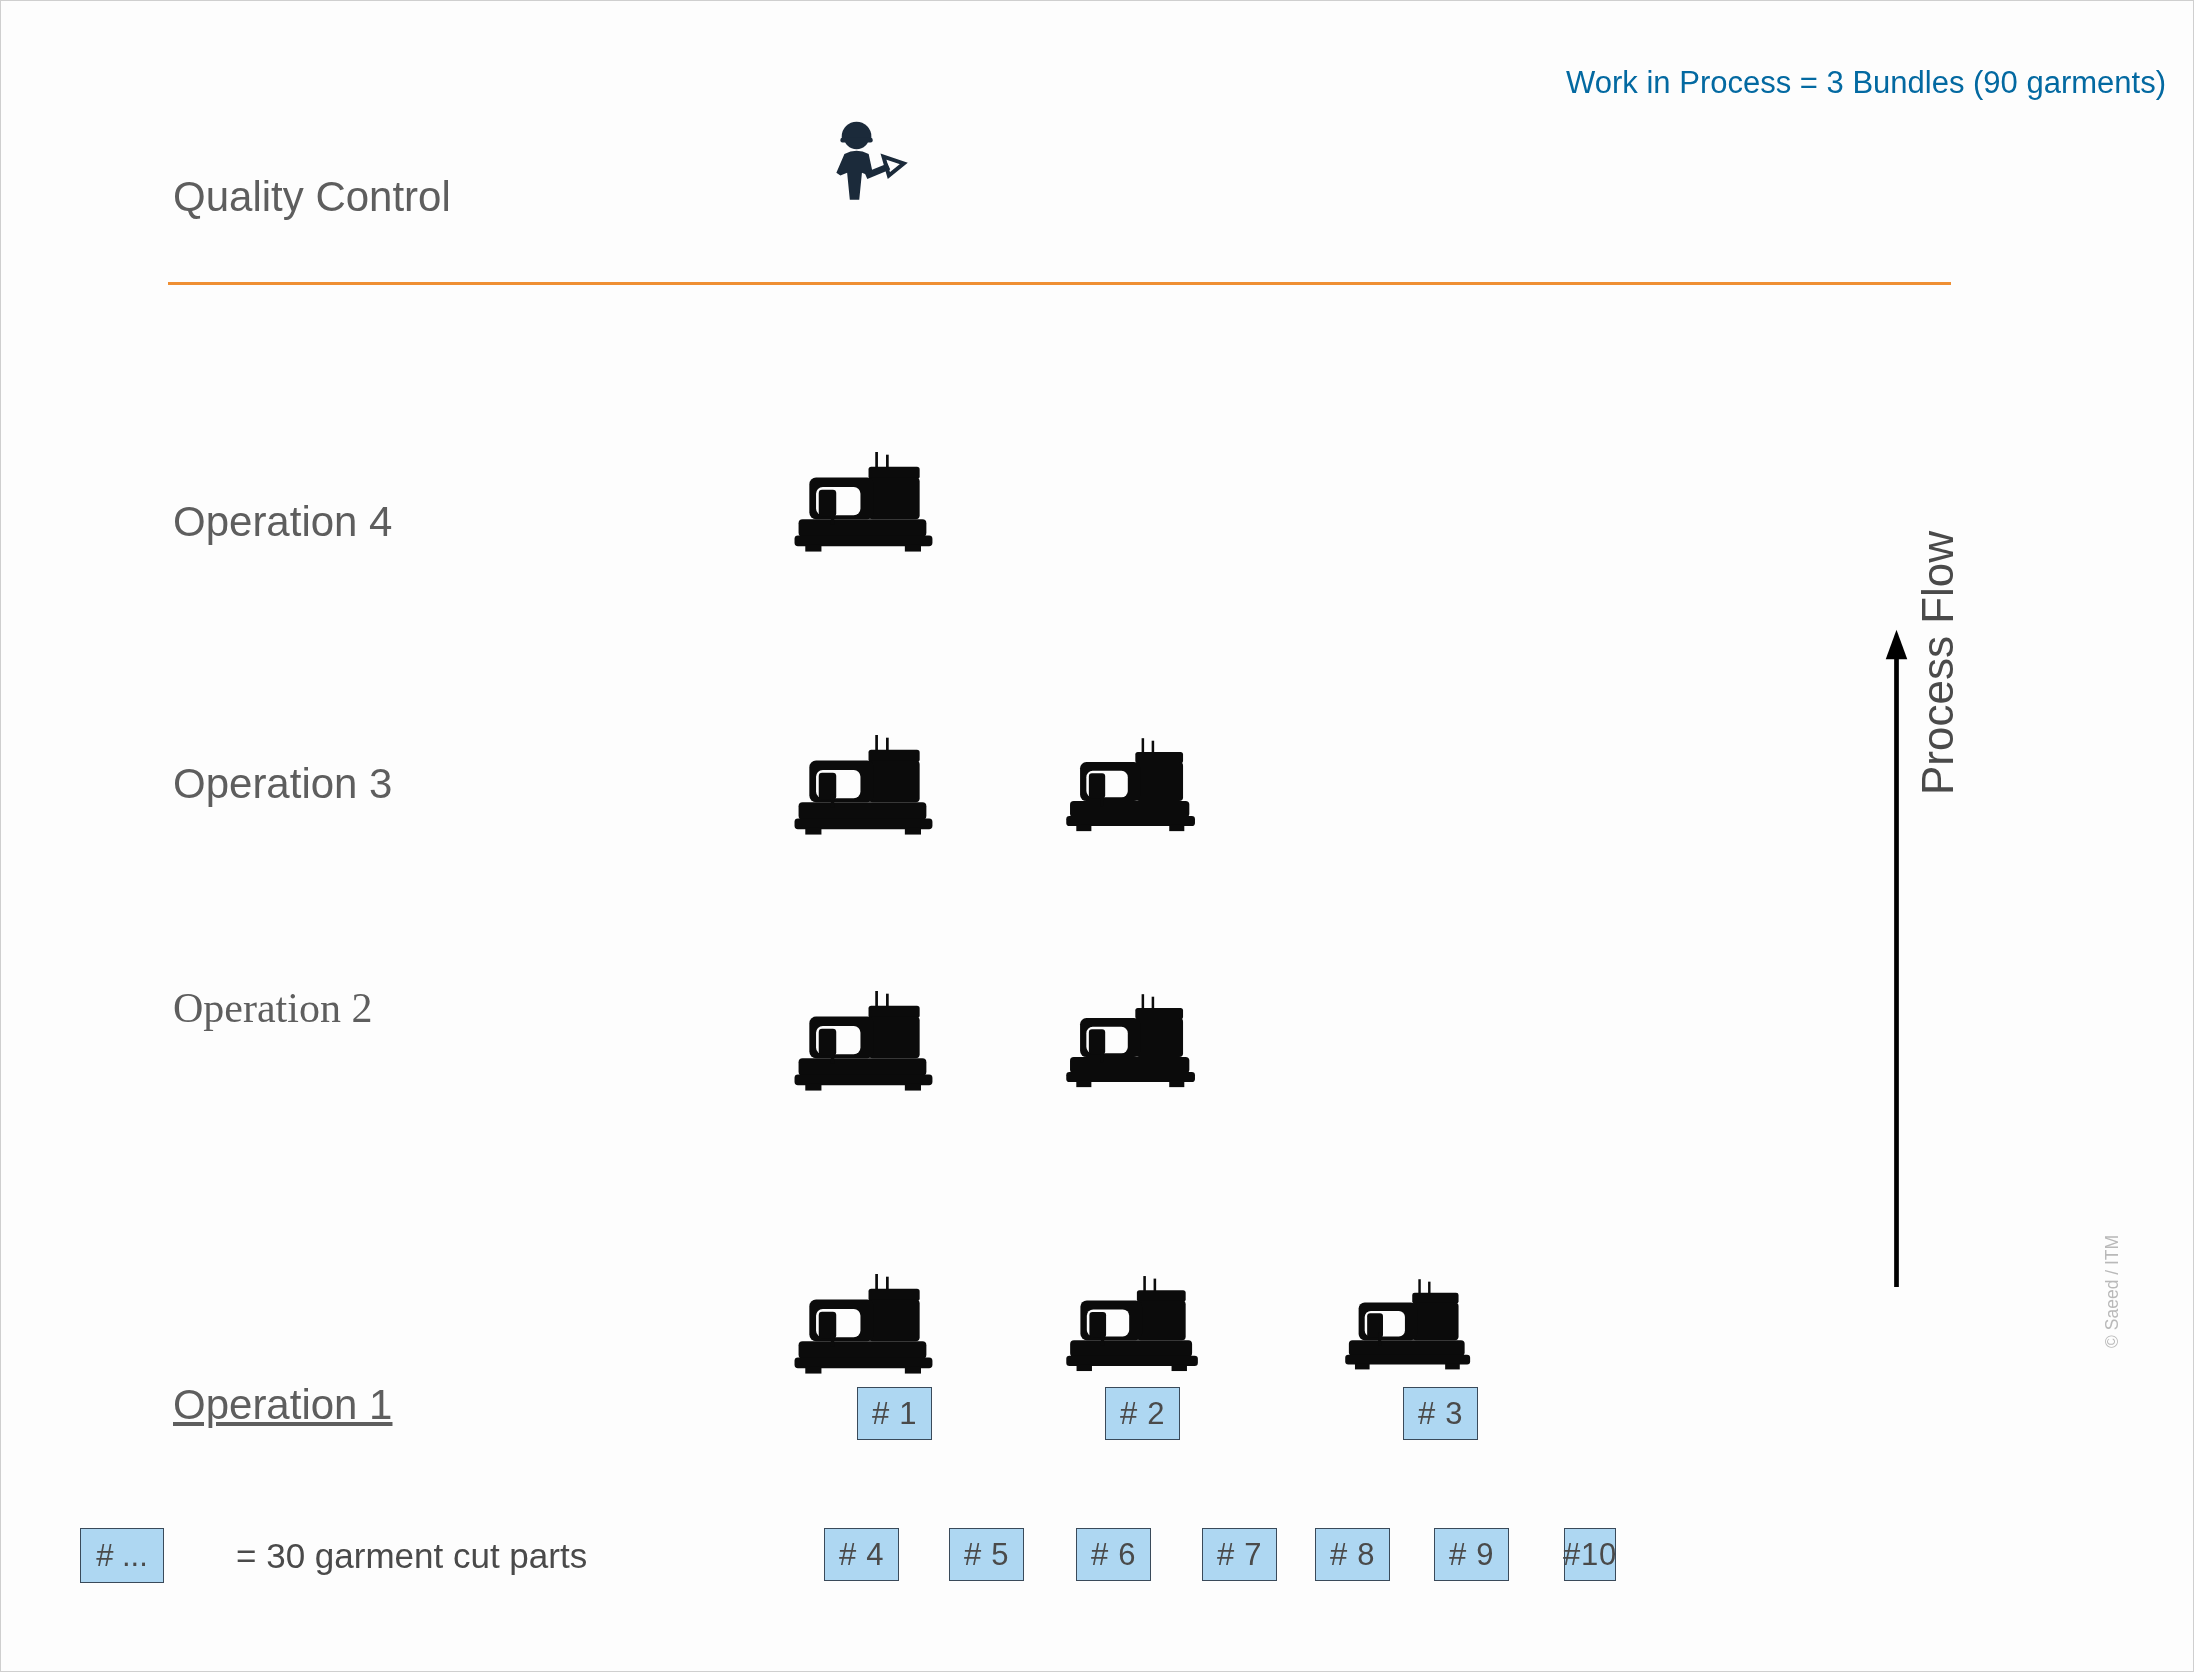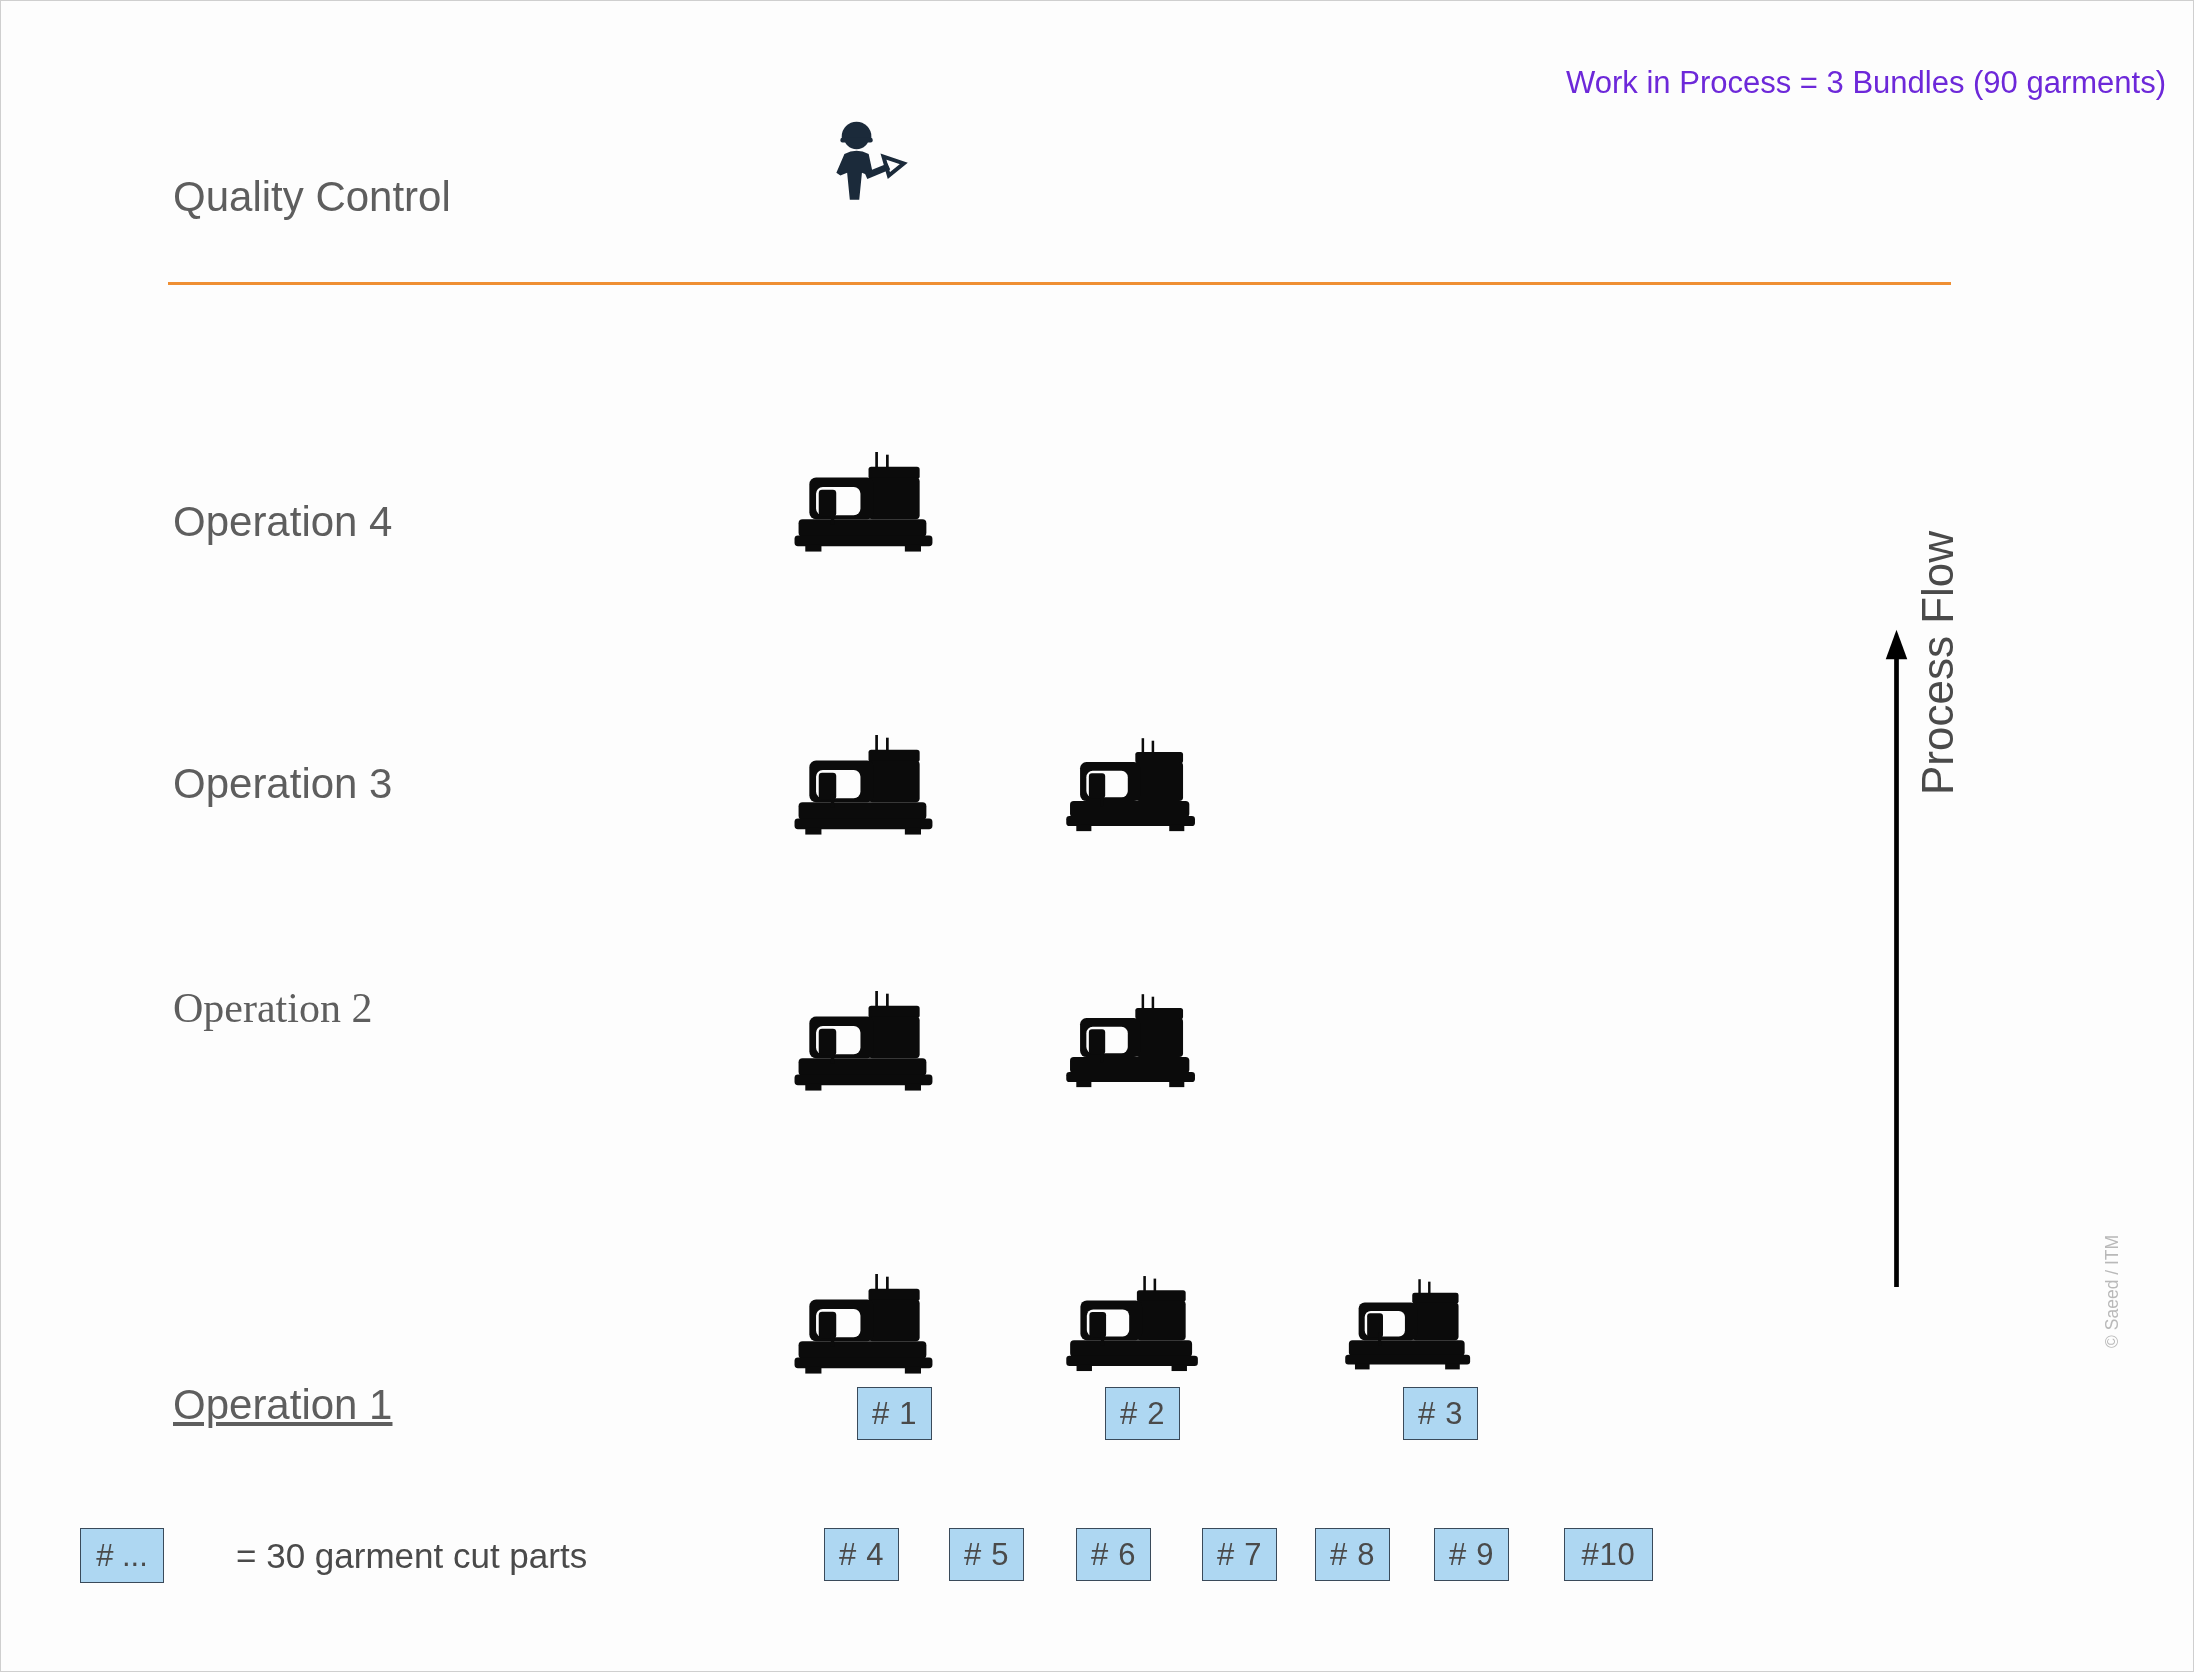--- a/index.html
+++ b/index.html
@@ -19,21 +19,21 @@
     box-sizing: border-box;
     overflow: hidden;
   }
 
   
   .wip-caption {
     position: absolute;
     right: 27px;
     top: 64px;
     font-size: 31px;
-    color: #6d28d9;
+    color: #0369a1;
     white-space: nowrap;
   }
 
   
   .row-label {
     position: absolute;
     left: 172px;
     font-size: 42px;
     color: #5e5e5e;
     white-space: nowrap;
@@ -317,21 +317,21 @@
   <div class="bundle" style="left:856px; top:1386px; width:75px;"># 1</div>
   <div class="bundle" style="left:1104px; top:1386px; width:75px;"># 2</div>
   <div class="bundle" style="left:1402px; top:1386px; width:75px;"># 3</div>
 
   <div class="bundle" style="left:823px; top:1527px; width:75px;"># 4</div>
   <div class="bundle" style="left:948px; top:1527px; width:75px;"># 5</div>
   <div class="bundle" style="left:1075px; top:1527px; width:75px;"># 6</div>
   <div class="bundle" style="left:1201px; top:1527px; width:75px;"># 7</div>
   <div class="bundle" style="left:1314px; top:1527px; width:75px;"># 8</div>
   <div class="bundle" style="left:1433px; top:1527px; width:75px;"># 9</div>
-  <div class="bundle" style="left:1563px; top:1527px; width:89px;">#10</div>
+  <div class="bundle" style="left:1563px; top:1527px; width:52px;">#10</div>
 
   <div class="legend-chip"># ...</div>
   <div class="legend-text">= 30 garment cut parts</div>
 
   <div class="flow-arrow">
     <svg viewBox="0 0 40 980" xmlns="http://www.w3.org/2000/svg">
       <line x1="20" y1="980" x2="20" y2="40" stroke="#000000" stroke-width="7"></line>
       <polygon points="20,4 4,48 36,48" fill="#000000"></polygon>
     </svg>
   </div>

